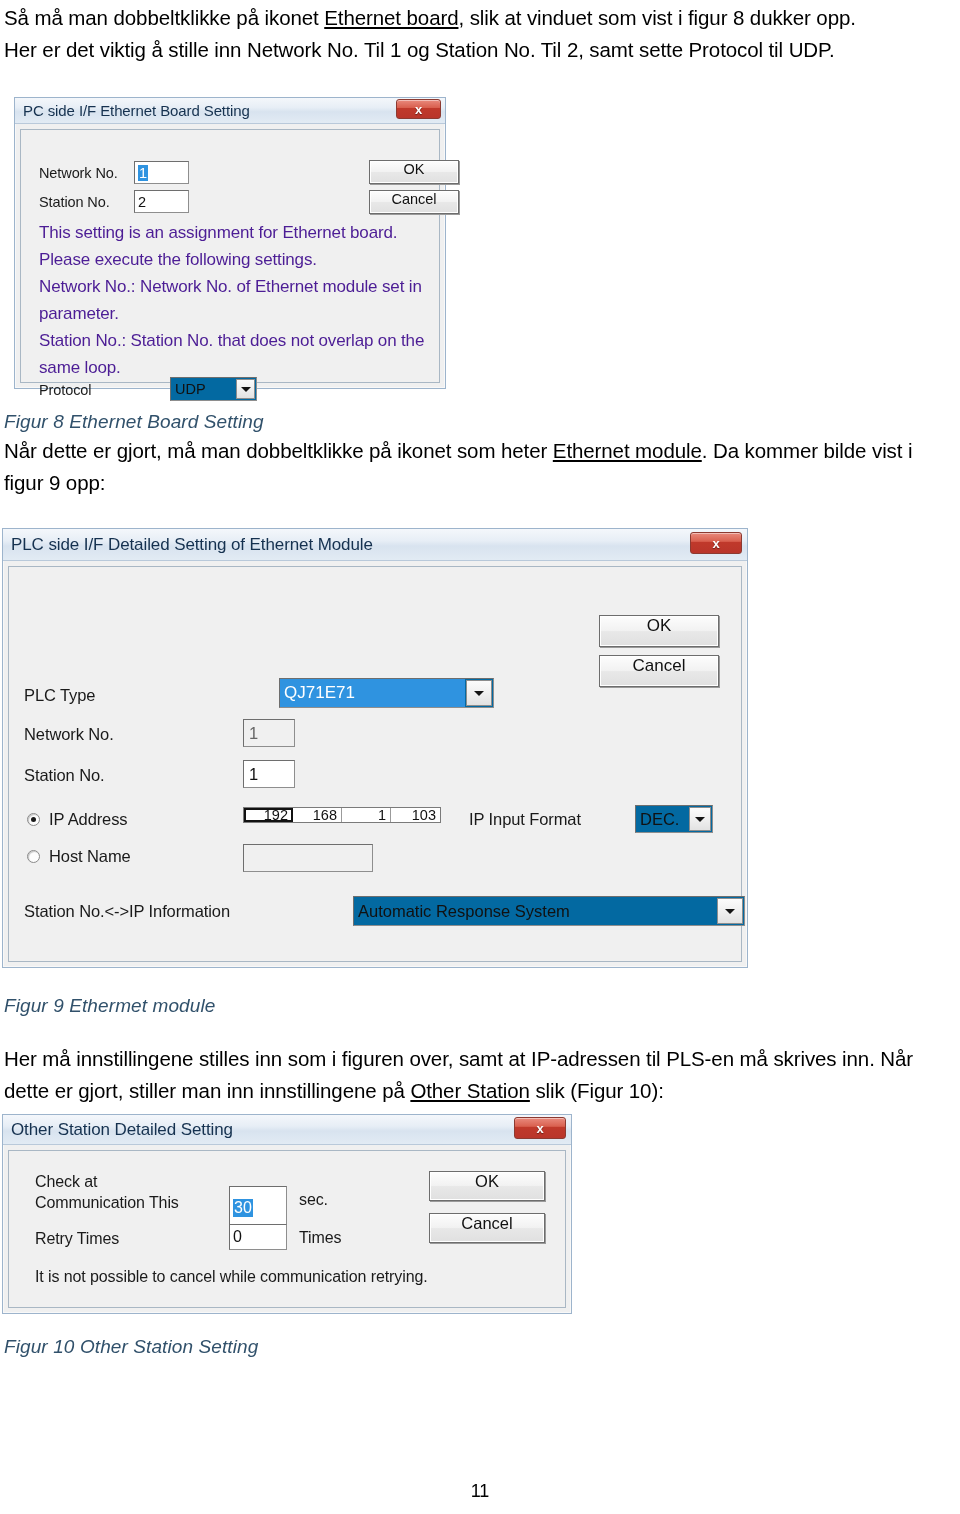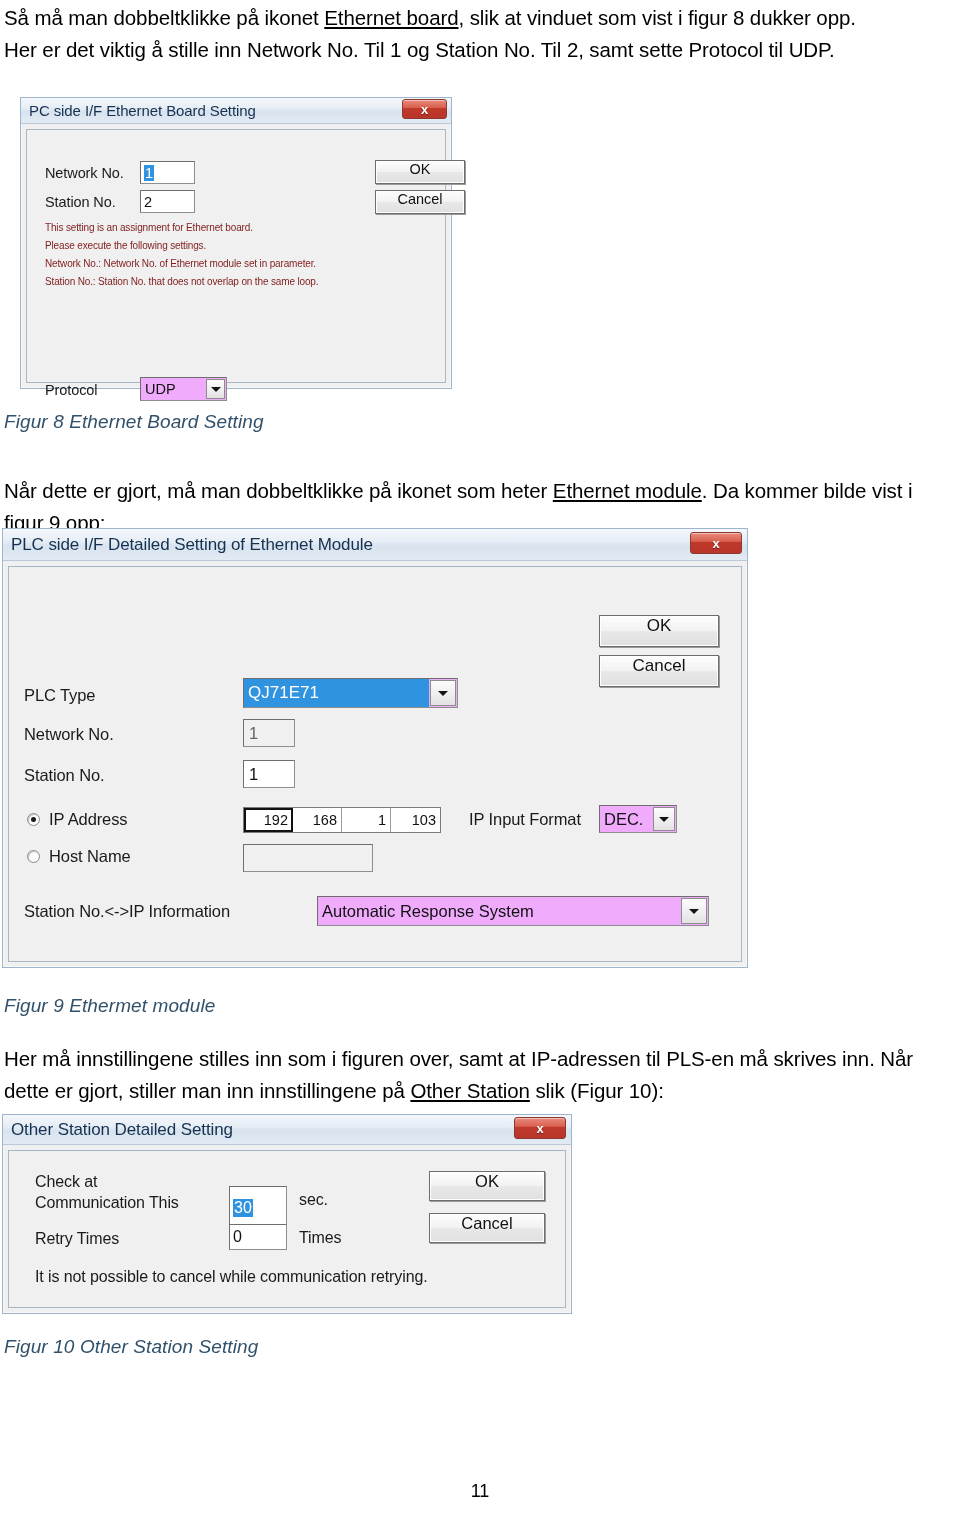--- a/index.html
+++ b/index.html
@@ -19,21 +19,21 @@
   
   .prose {
     font-size: 20.5px;
     line-height: 32px;
     color: #000;
     letter-spacing: -0.1px;
   }
   .prose u { text-decoration: underline; text-underline-offset: 2px; }
 
   .para-top { position: absolute; left: 4px; top: 2px; width: 950px; }
-  .para-mid { position: absolute; left: 4px; top: 435px; width: 950px; margin-top: 40px; }
+  .para-mid { position: absolute; left: 4px; top: 435px; width: 950px; }
   .para-bot { position: absolute; left: 4px; top: 1043px; width: 950px; }
 
   
   .caption {
     position: absolute;
     font-size: 19px;
     font-style: italic;
     color: #31516b;
     letter-spacing: 0.1px;
   }
@@ -141,26 +141,27 @@
     box-shadow: 1px 1px 0 #9a9a9a, inset 0 0 0 1px #ffffff;
     display: flex;
     justify-content: center;
     font-size: 14.5px;
     color: #111;
   }
 
   
   .combo {
     position: absolute;
-    background: #f0abfc;
+    background: #0369a1;
     border: 1px solid #8e8e8e;
     border-top-color: #6e6e6e;
     border-left-color: #6e6e6e;
     display: flex;
     align-items: stretch;
+    margin-left: 36px;
   }
   .combo .combo-text {
     flex: 1;
     display: flex;
     align-items: center;
     padding-left: 4px;
     font-size: 14.5px;
     color: #111;
     overflow: hidden;
     white-space: nowrap;
@@ -219,39 +220,39 @@
     border-right: 1px solid #9b9b9b;
   }
   .ip-group .octet:last-child { border-right: none; }
   .ip-group .octet.focused {
     outline: 2px solid #111;
     outline-offset: -2px;
   }
 
   .info-text {
     position: absolute;
-    font-size: 10px;
-    line-height: 18px;
-    color: #7f1d1d;
+    font-size: 17px;
+    line-height: 27px;
+    color: #4c1d95;
     white-space: pre-line;
     letter-spacing: -0.15px;
   }
 </style>
 </head>
 <body>
 
 <div class="page">
 
   <div class="para-top prose">
     <span>Så må man dobbeltklikke på ikonet </span><u>Ethernet board</u><span>, slik at vinduet som vist i figur 8 dukker opp.</span>
     <br>
     <span>Her er det viktig å stille inn Network No. Til 1 og Station No. Til 2, samt sette Protocol til UDP.</span>
   </div>
 
-  <div class="dialog" id="dlg-ethernet-board" style="left:20px; top:97px; width:432px; height:292px;">
+  <div class="dialog" id="dlg-ethernet-board" style="left:14px; top:97px; width:432px; height:292px;">
 
     <div class="titlebar">
       <span class="title-text">PC side I/F Ethernet Board Setting</span>
       <div class="close-btn" style="right:4px;">
         <span class="x-glyph">x</span>
       </div>
     </div>
 
     <div class="client">
 
@@ -323,21 +324,21 @@
       </div>
 
       <span class="lbl" style="left:15px; top:199px; font-size:16.5px;">Station No.</span>
       <div class="tbox" style="left:234px; top:193px; width:52px; height:28px; font-size:16.5px; padding-left:5px;">
         <span>1</span>
       </div>
 
       <div class="radio checked" style="left:18px; top:246px;"></div>
       <span class="lbl" style="left:40px; top:243px; font-size:16.5px;">IP Address</span>
 
-      <div class="ip-group" style="left:234px; top:240px; height:26px;">
+      <div class="ip-group" style="left:234px; top:240px; height:16px;">
         <div class="octet focused">192</div>
         <div class="octet">168</div>
         <div class="octet">1</div>
         <div class="octet">103</div>
       </div>
 
       <span class="lbl" style="left:460px; top:243px; font-size:16.5px;">IP Input Format</span>
       <div class="combo" style="left:590px; top:238px; width:78px; height:28px;">
         <div class="combo-text" style="font-size:16.5px;">DEC.</div>
         <div class="combo-arrow" style="width:22px;"></div>

